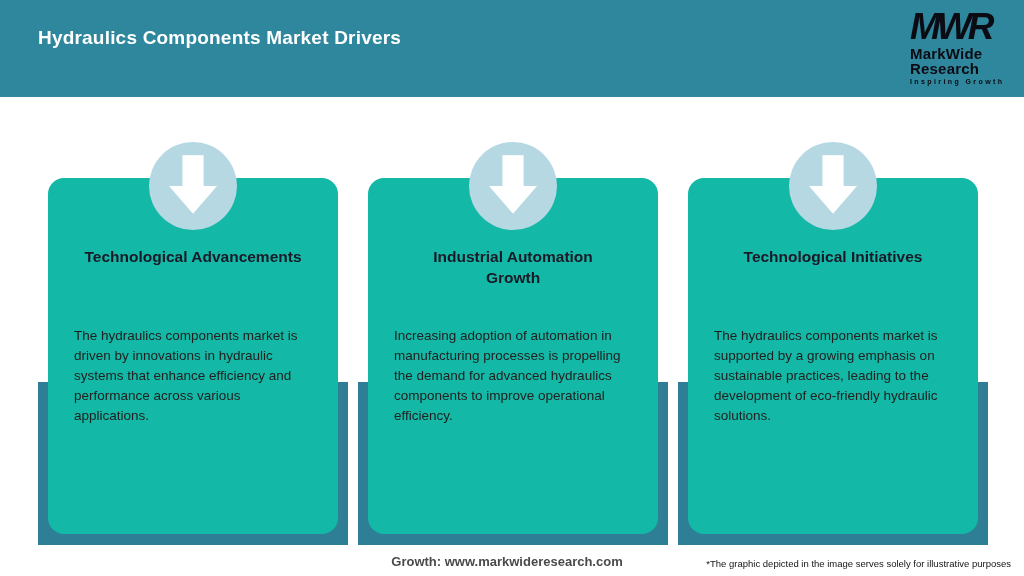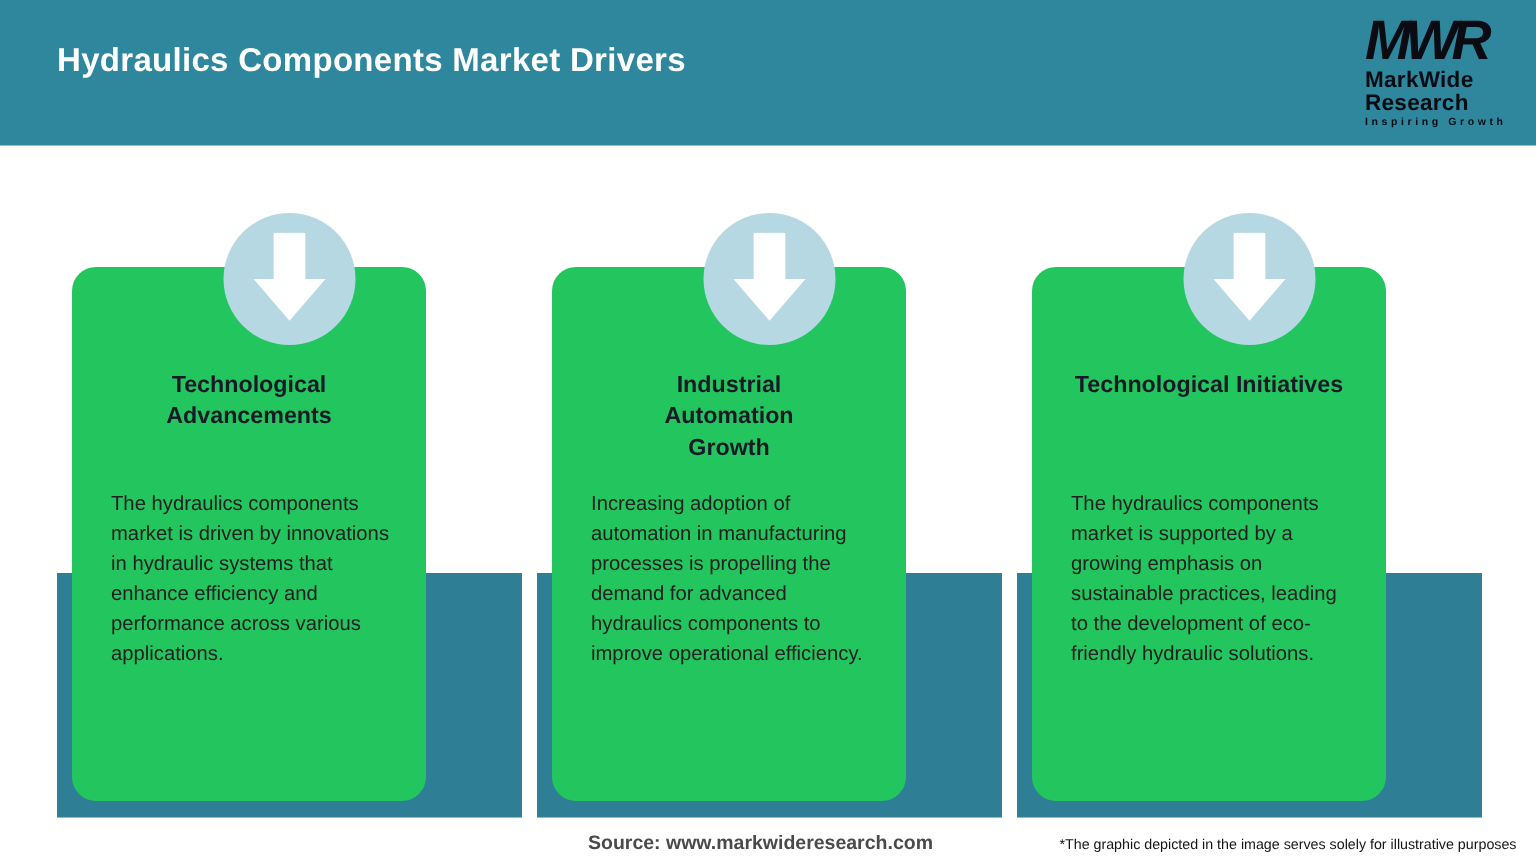--- a/index.html
+++ b/index.html
@@ -9,21 +9,21 @@
     font-family:"Liberation Sans", sans-serif;
   }
 
   
   .header {
     position:absolute; left:0; top:0; width:1024px; height:97px;
     background:#2e879c;
   }
   .header-title {
     position:absolute; left:38px; top:27px;
-    font-size:22px; font-weight:bold; color:#ffffff; letter-spacing:0.2px;
+    font-size:19px; font-weight:bold; color:#ffffff; letter-spacing:0.2px;
   }
 
   
   .logo {
     position:absolute; top:9px; right:12px; width:102px;
     color:#0b0b13; line-height:1;
   }
   .logo-monogram {
     font-size:37px; font-weight:bold; font-style:italic;
     letter-spacing:-4px; line-height:36px;
@@ -35,22 +35,22 @@
   .backing {
     position:absolute; top:382px; width:310px; height:163px;
     background:#2e7f95;
   }
   .backing-0 { left:38px; }
   .backing-1 { left:358px; }
   .backing-2 { left:678px; }
 
   
   .card {
-    position:absolute; top:178px; width:236px; height:356px;
-    background:#22c55e; border-radius:16px;
+    position:absolute; top:178px; width:290px; height:356px;
+    background:#14b8a6; border-radius:16px;
   }
   .card-0 { left:48px; }
   .card-1 { left:368px; }
   .card-2 { left:688px; }
 
   .card-title {
     position:absolute; top:68px; left:20px; right:20px;
     text-align:center; font-size:15.5px; font-weight:bold;
     color:#191927; line-height:21px;
   }
@@ -125,14 +125,14 @@
     <polygon points="1,32 51,32 26,61" fill="#ffffff"></polygon>
   </svg>
 </div>
 <div class="circle circle-2">
   <svg width="50" height="60" viewBox="0 0 52 62">
     <rect x="15" y="0" width="22" height="34" fill="#ffffff"></rect>
     <polygon points="1,32 51,32 26,61" fill="#ffffff"></polygon>
   </svg>
 </div>
 
-<div class="source">Source: www.markwideresearch.com</div>
+<div class="source">Growth: www.markwideresearch.com</div>
 <div class="footnote">*The graphic depicted in the image serves solely for illustrative purposes</div>
 
 </body></html>

